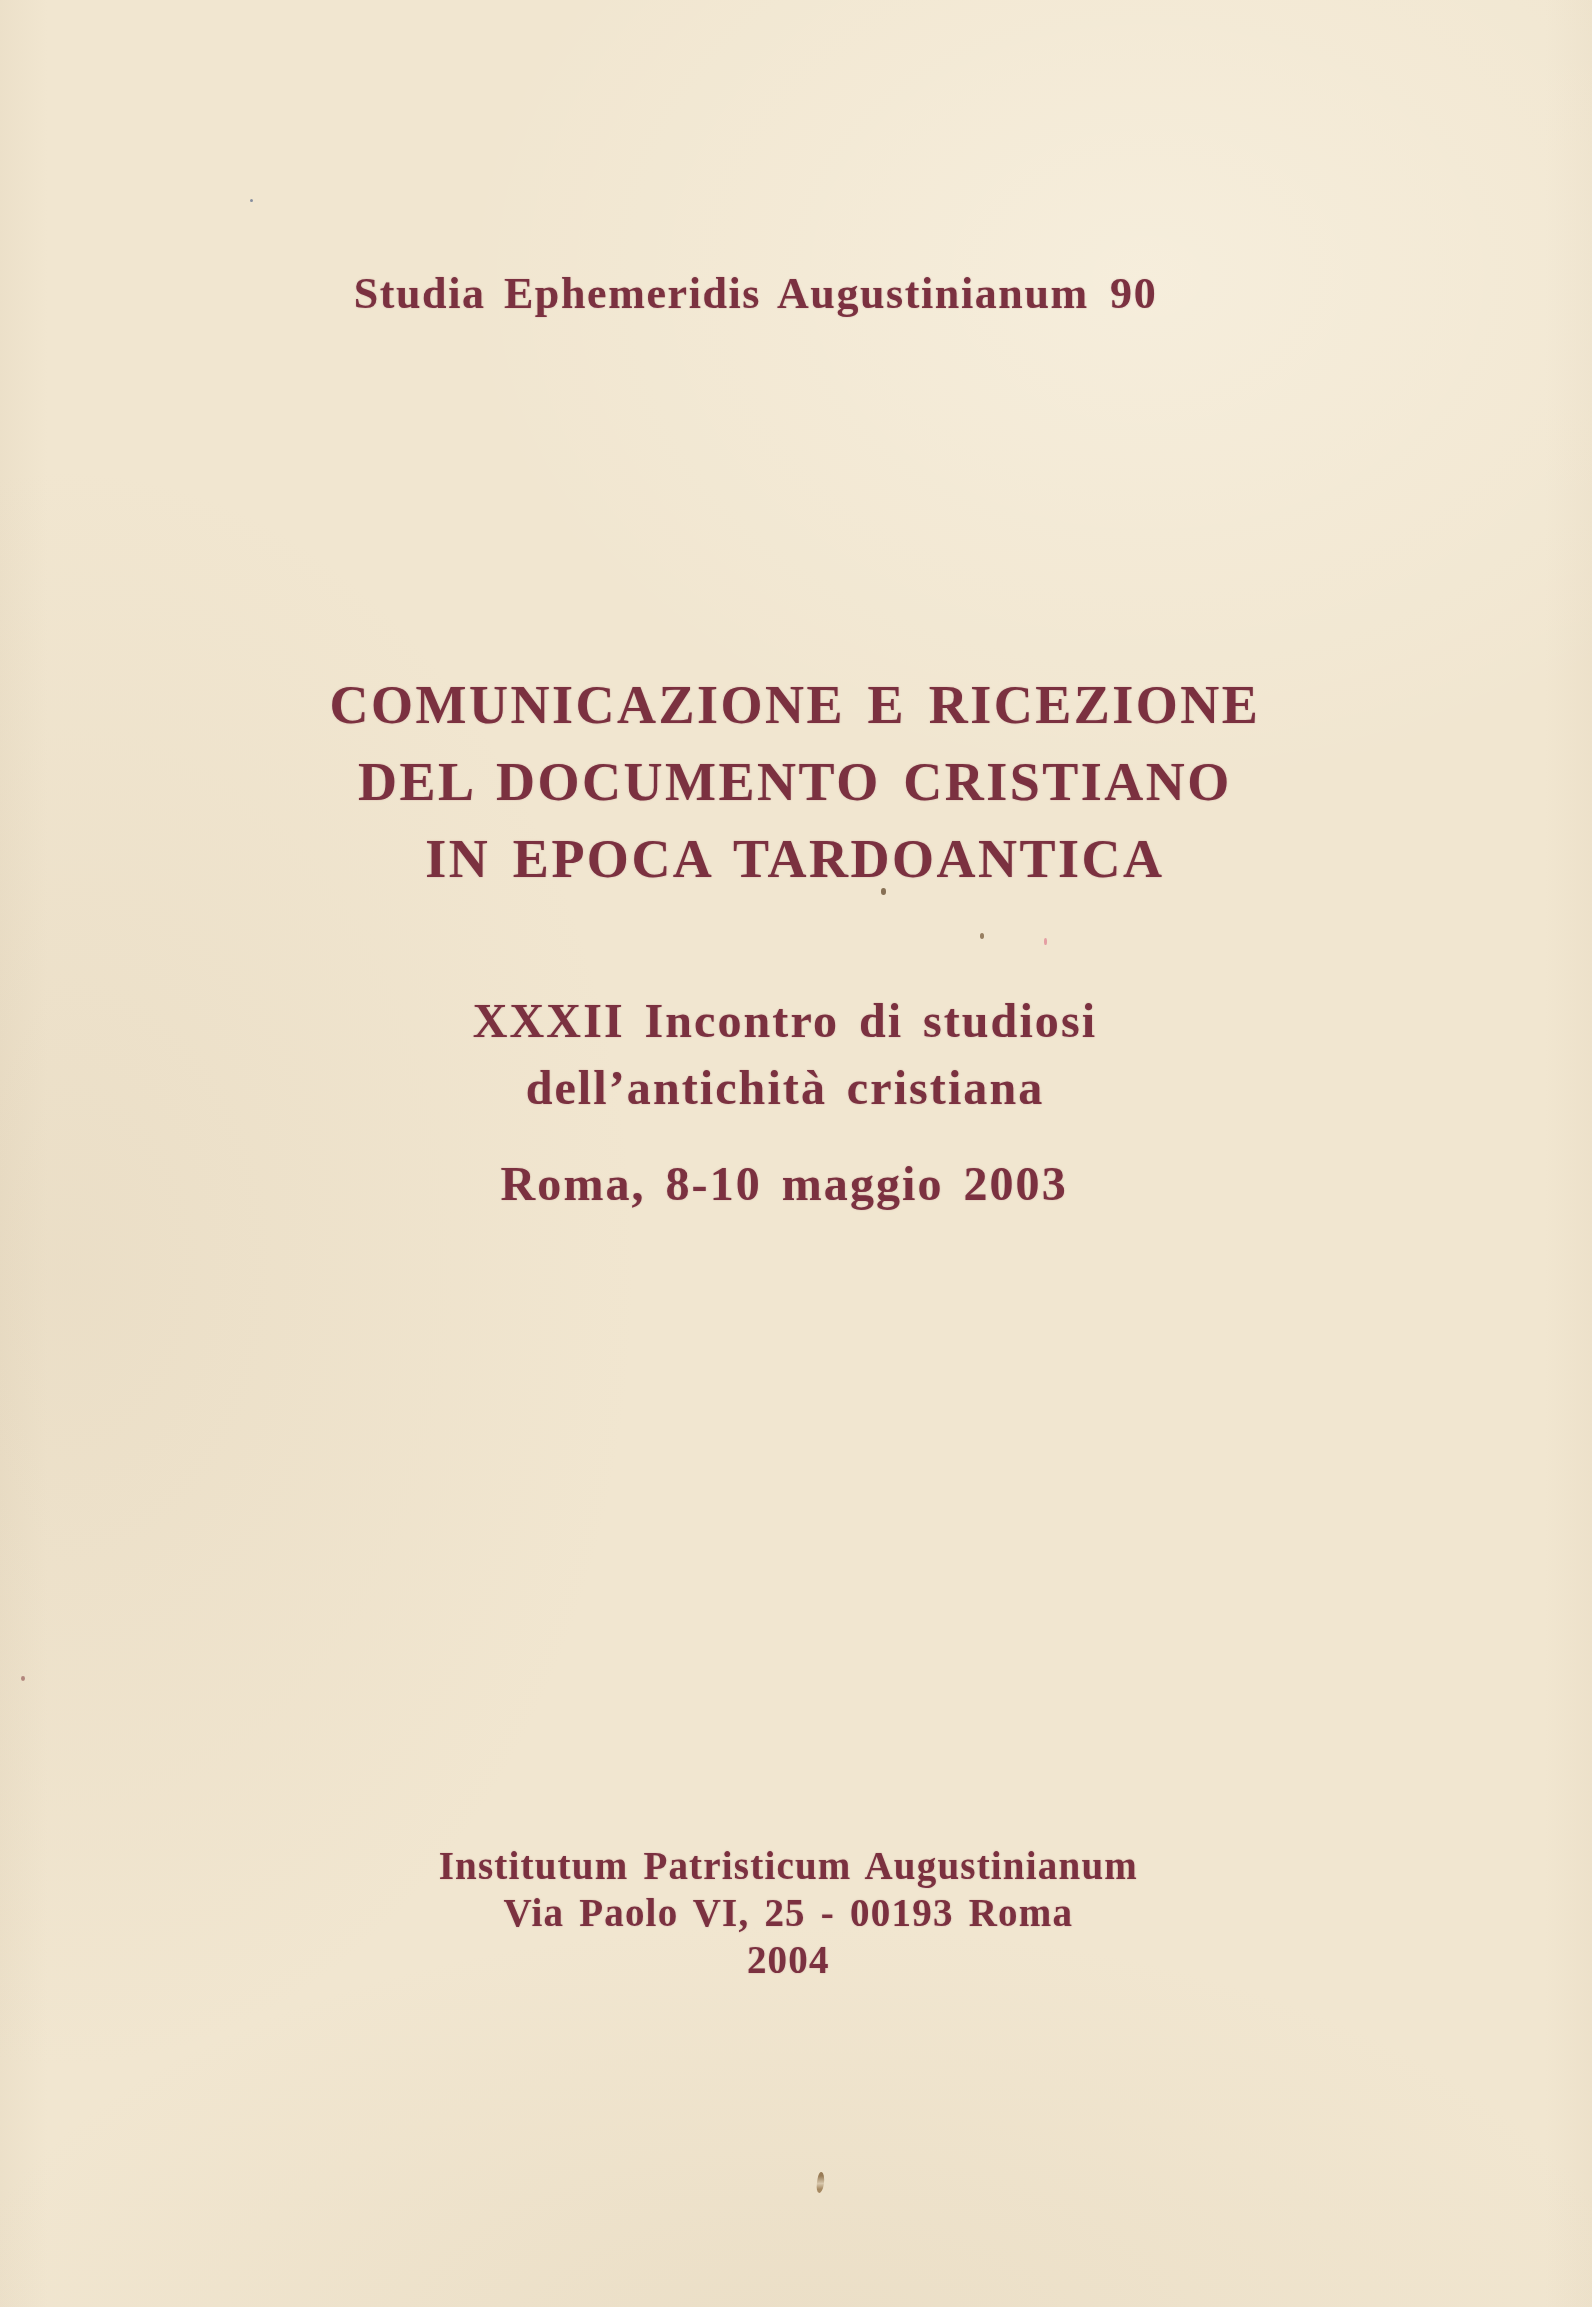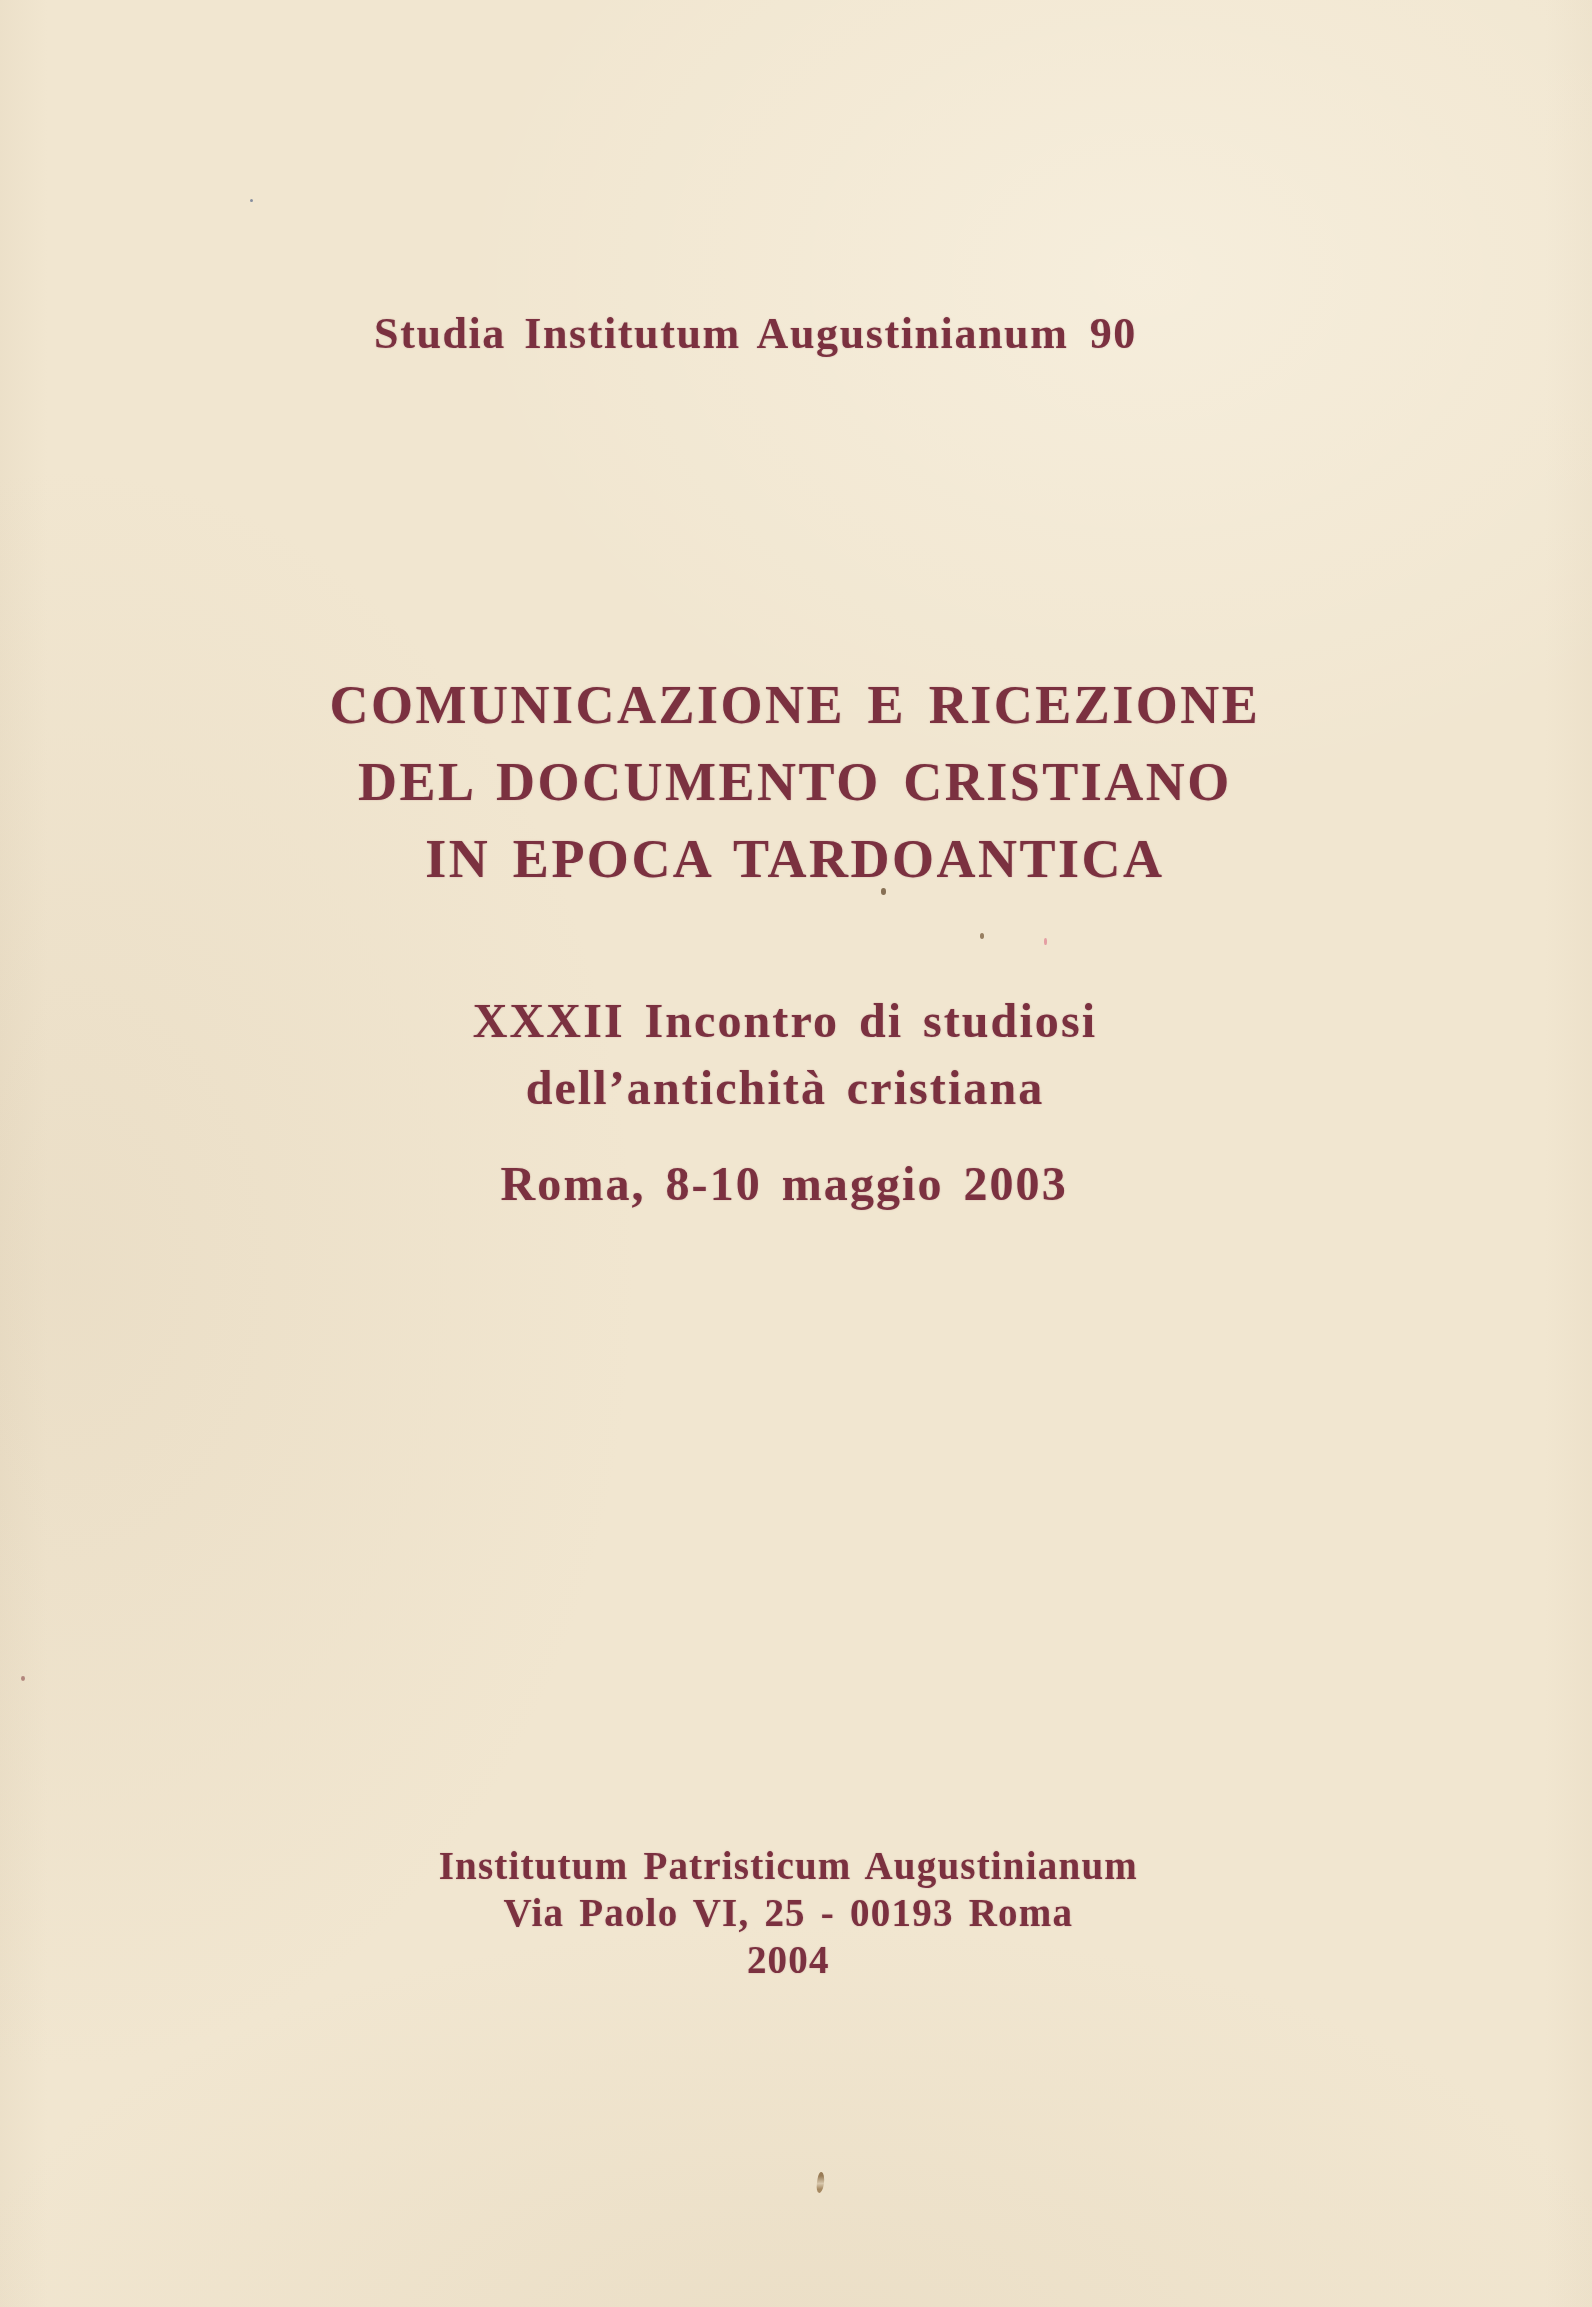--- a/index.html
+++ b/index.html
@@ -41,21 +41,20 @@
     top: 264px;
     font-size: 44px;
     line-height: 59px;
     letter-spacing: 1.6px;
     word-spacing: 5.7px;
     transform: translateX(-41px);
   }
   .series-number {
     display: inline-block;
     margin-left: 21.3px;
-    margin-top: 40px;
   }
 
   .main-title {
     top: 667px;
     font-size: 54px;
     line-height: 77px;
     letter-spacing: 2.5px;
     word-spacing: 6.6px;
     transform: translateX(-1.6px);
   }
@@ -98,21 +97,21 @@
   .speck-4 { left: 817px;  top: 2172px; width: 7.4px;  height: 21.3px; background: linear-gradient(170deg, #8a6a42 20%, rgba(138,106,66,0.25) 55%, #9a7a50 80%); border-radius: 40% 60% 50% 50%; transform: rotate(8deg); opacity: 0.85; }
   .speck-5 { left: 250px;  top: 199px;  width: 3.3px;  height: 3.3px;  background: #5a6a8a; opacity: 0.7; }
   .speck-6 { left: 21.3px;   top: 1676px; width: 4.1px;  height: 4.9px;  background: #8a4a4a; opacity: 0.6; }
 </style>
 </head>
 <body>
 
 <div class="cover">
 
   <div class="text-block series-line">
-    <span>Studia Institutum Augustinianum</span><span class="series-number">90</span>
+    <span>Studia Ephemeridis Augustinianum</span><span class="series-number">90</span>
   </div>
 
   <div class="text-block main-title">
     <div>COMUNICAZIONE E RICEZIONE</div>
     <div>DEL DOCUMENTO CRISTIANO</div>
     <div>IN EPOCA TARDOANTICA</div>
   </div>
 
   <div class="text-block subtitle">
     <div>XXXII Incontro di studiosi</div>

